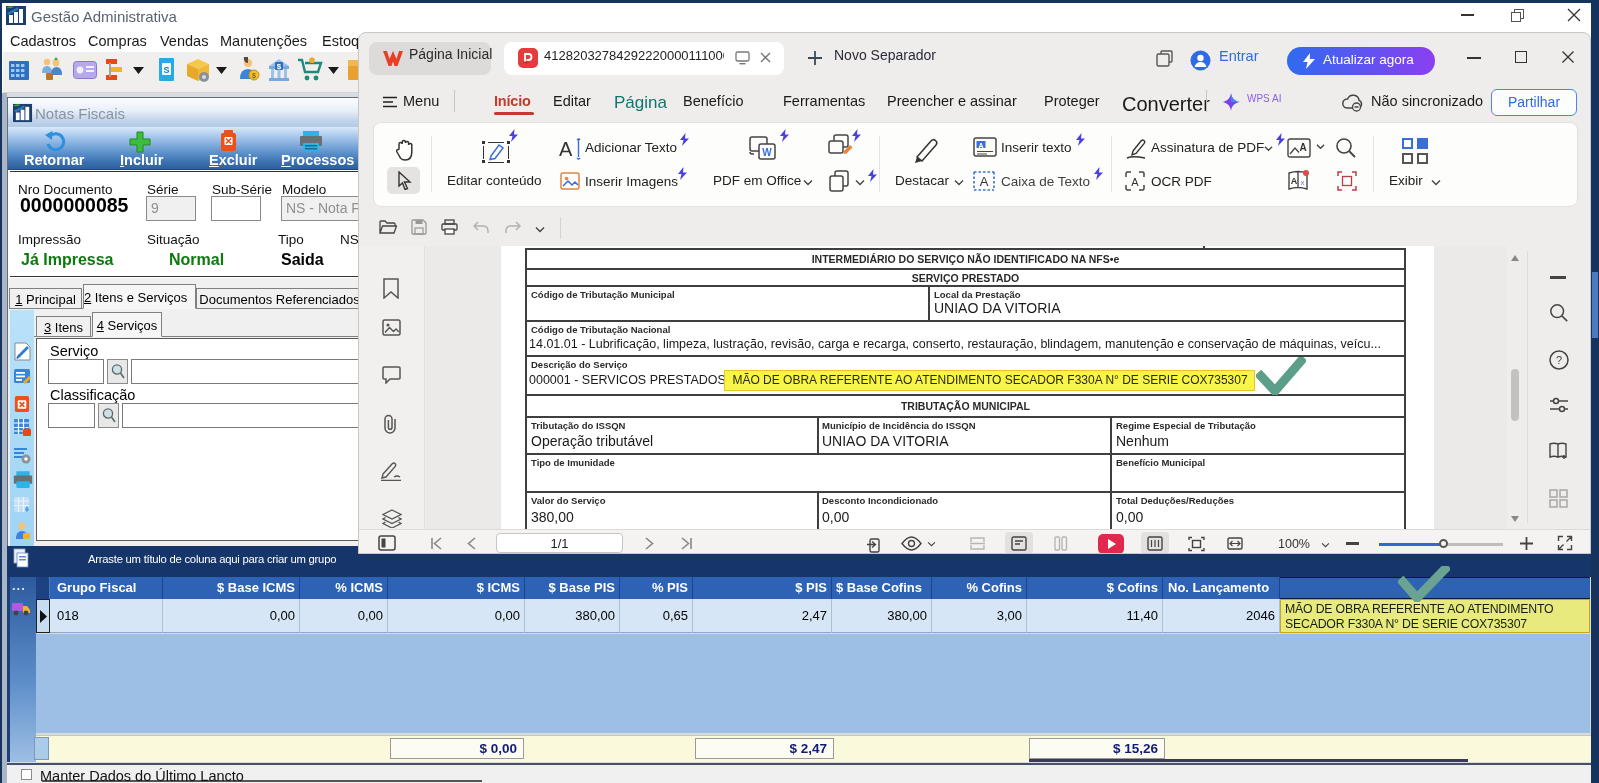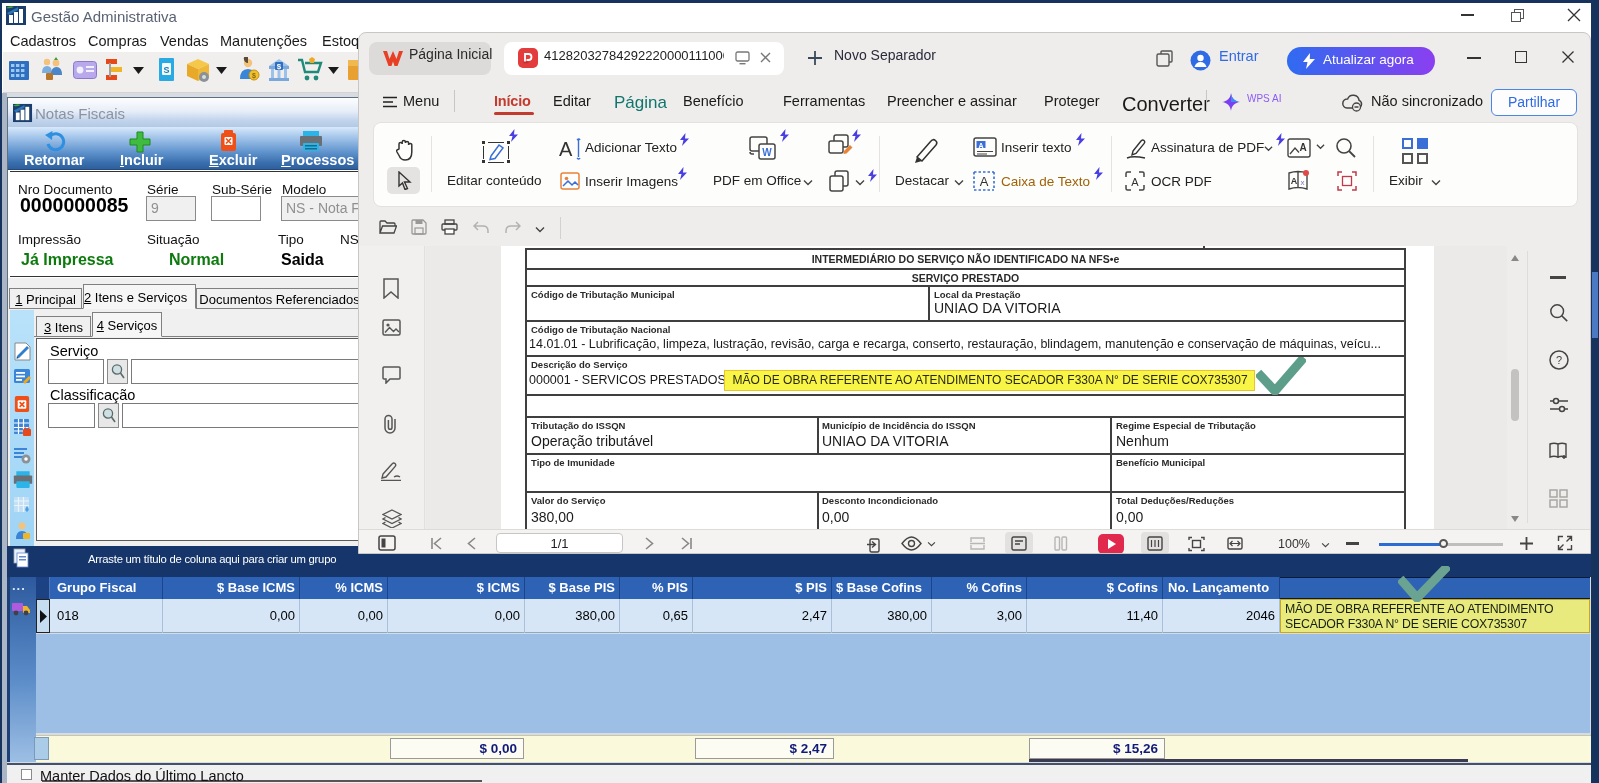--- a/index.html
+++ b/index.html
@@ -501,21 +501,21 @@
   <div class="ab" style="left:642px;top:107px;font-size:13.5px;color:#222">Inserir texto</div>
   <svg class="ab" style="left:716px;top:100px" width="11" height="13" viewBox="0 0 11 13">
         <path d="M6.5 0 L1 7 h3.5 L3 13 L10 5.5 H6 Z" fill="#4a3fe0"></path>
       </svg>
   <svg class="ab" style="left:614px;top:138px" width="22" height="20" viewBox="0 0 22 20">
         <g stroke="#3a6fd8" stroke-width="1.6" stroke-dasharray="2.5 2">
           <path d="M1 1 H21 M1 19 H21 M1 1 V19 M21 1 V19"></path>
         </g>
         <text x="11" y="15" font-size="13" fill="#333" text-anchor="middle" font-family="Liberation Sans">A</text>
       </svg>
-  <div class="ab" style="left:642px;top:141px;font-size:13.5px;color:#a16207">Caixa de Texto</div>
+  <div class="ab" style="left:642px;top:141px;font-size:13.5px;color:#404040">Caixa de Texto</div>
   <svg class="ab" style="left:734px;top:134px" width="11" height="13" viewBox="0 0 11 13">
         <path d="M6.5 0 L1 7 h3.5 L3 13 L10 5.5 H6 Z" fill="#4a3fe0"></path>
       </svg>
   <div class="ab" style="left:752px;top:103px;width:1px;height:56px;background:#e5e3e1"></div>
   <svg class="ab" style="left:766px;top:106px" width="22" height="20" viewBox="0 0 22 20">
         <path d="M8 12 L16 2 q1.5 -1.8 3 -.4 q1.5 1.4 0 3 L11 14.5 L7 16 Z" fill="none" stroke="#333" stroke-width="1.4"></path>
         <path d="M2 19 q6 -2.5 18 0" fill="none" stroke="#333" stroke-width="1.4"></path>
       </svg>
   <div class="ab" style="left:792px;top:107px;font-size:13.5px;color:#222">Assinatura de PDF</div>
   <svg class="ab" style="left:905px;top:112px" width="9" height="7" viewBox="0 0 10 7">
@@ -645,20 +645,21 @@
   <div class="ab pv" style="left:575px;top:267px">UNIAO DA VITORIA</div>
   <div class="ab pl" style="left:172px;top:291px">Código de Tributação Nacional</div>
   <div class="ab pv2" style="left:170px;top:304px">14.01.01 - Lubrificação, limpeza, lustração, revisão, carga e recarga, conserto, restauração, blindagem, manutenção e conservação de máquinas, veícu...</div>
   <div class="ab pl" style="left:172px;top:326px">Descrição do Serviço</div>
   <div class="ab pv2" style="left:170px;top:340px">000001 - SERVICOS PRESTADOS -</div>
   <div class="ab" style="left:365px;top:337px;width:531px;height:21px;background:#f9f546;border:1px solid #e8c428"></div>
   <div class="ab" style="left:366px;top:340px;width:530px;font-size:12px;color:#2a2a12;text-align:center;white-space:nowrap">MÃO DE OBRA REFERENTE AO ATENDIMENTO SECADOR F330A N° DE SERIE COX735307</div>
   <svg class="ab" style="left:897px;top:324px;z-index:3" width="50" height="38" viewBox="0 0 50 38">
         <path d="M5 19 L19 34 L45 4" fill="none" stroke="#5d9e8a" stroke-width="9" stroke-linecap="square"></path>
       </svg>
+  <div class="ab ph" style="left:166px;top:367px;width:881px">TRIBUTAÇÃO MUNICIPAL</div>
   <div class="ab pl" style="left:172px;top:387px">Tributação do ISSQN</div>
   <div class="ab pl" style="left:463px;top:387px">Município de Incidência do ISSQN</div>
   <div class="ab pl" style="left:757px;top:387px">Regime Especial de Tributação</div>
   <div class="ab pv" style="left:172px;top:400px">Operação tributável</div>
   <div class="ab pv" style="left:463px;top:400px">UNIAO DA VITORIA</div>
   <div class="ab pv" style="left:757px;top:400px">Nenhum</div>
   <div class="ab pl" style="left:172px;top:424px">Tipo de Imunidade</div>
   <div class="ab pl" style="left:757px;top:424px">Benefício Municipal</div>
   <div class="ab pl" style="left:172px;top:462px">Valor do Serviço</div>
   <div class="ab pl" style="left:463px;top:462px">Desconto Incondicionado</div>

